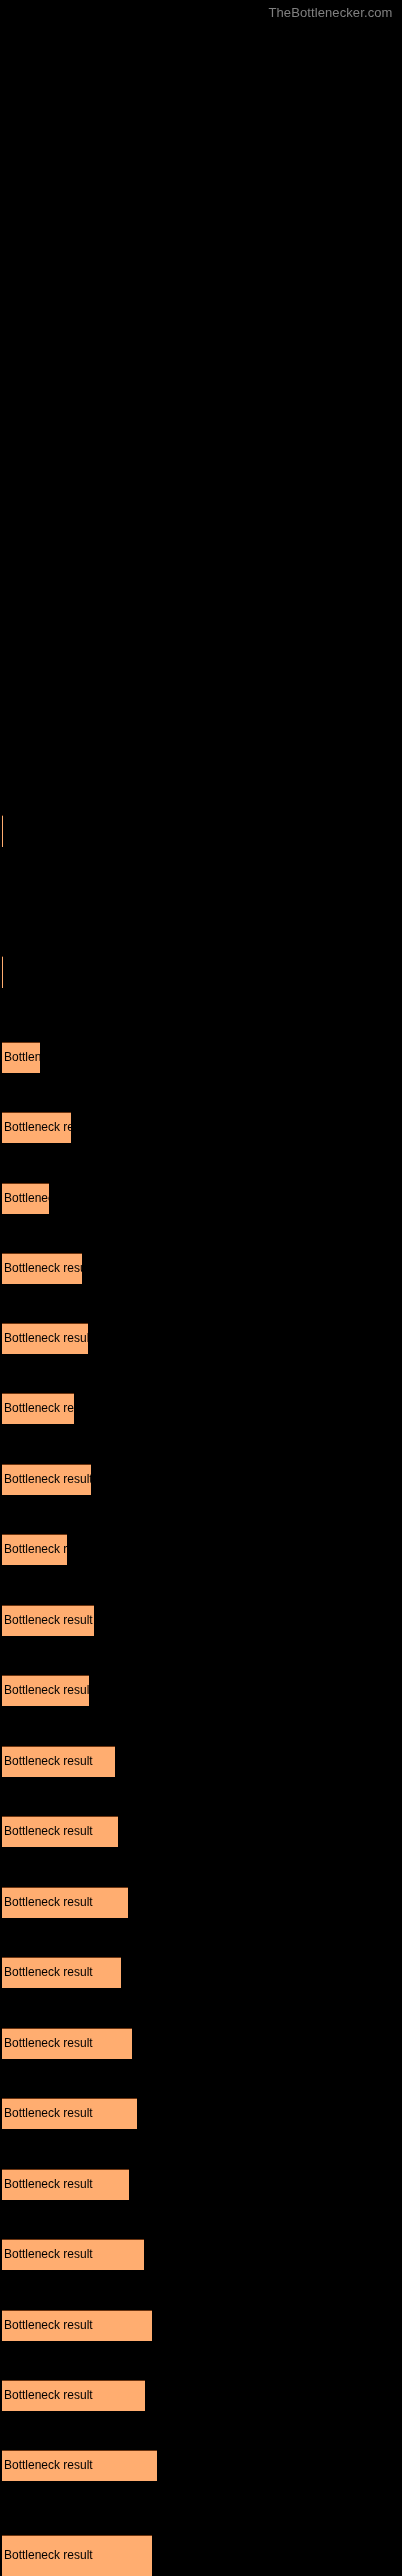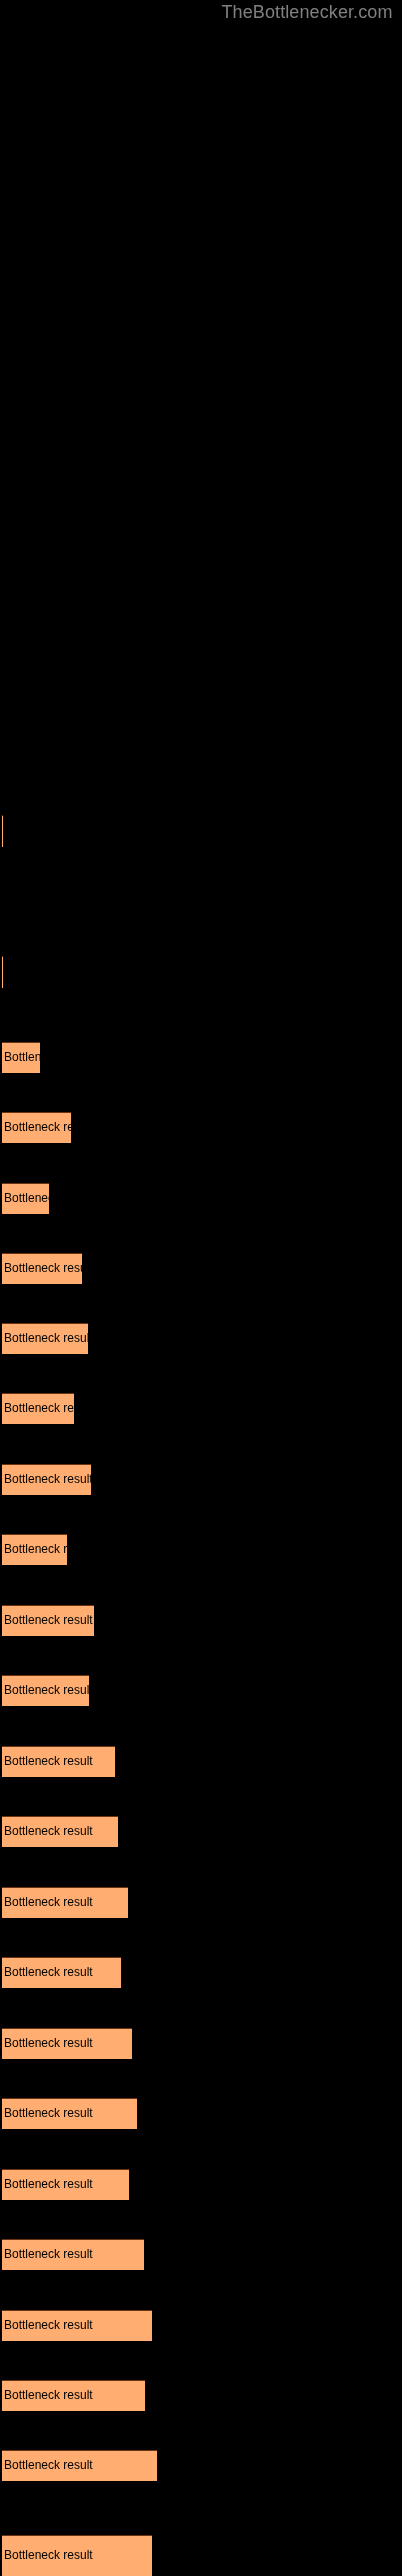--- a/index.html
+++ b/index.html
@@ -24,21 +24,21 @@
     width: 403px;
     height: 2576px;
     background: #000000;
   }
 
   
   #site-title {
     position: absolute;
     right: 10.5px;
     top: 1.6px;
-    font-size: 18px;
+    font-size: 13px;
     line-height: 21px;
     letter-spacing: 0.1px;
     color: #808080;
     white-space: nowrap;
     text-align: right;
     font-weight: normal;
     margin: 0;
   }
 
   

